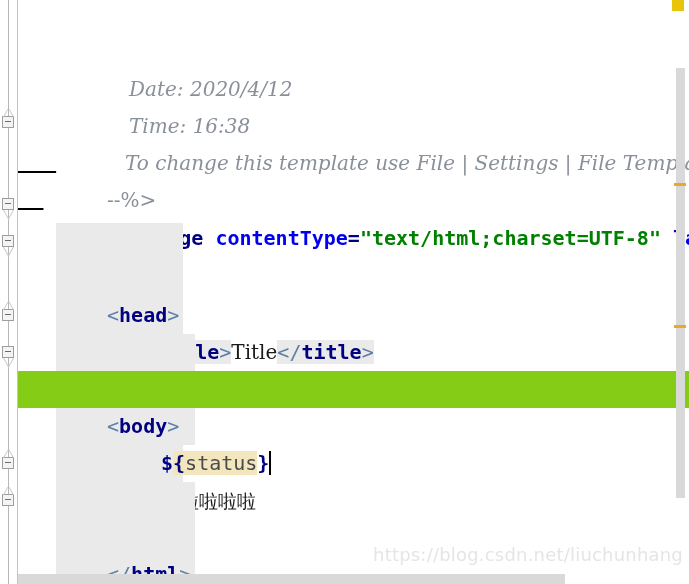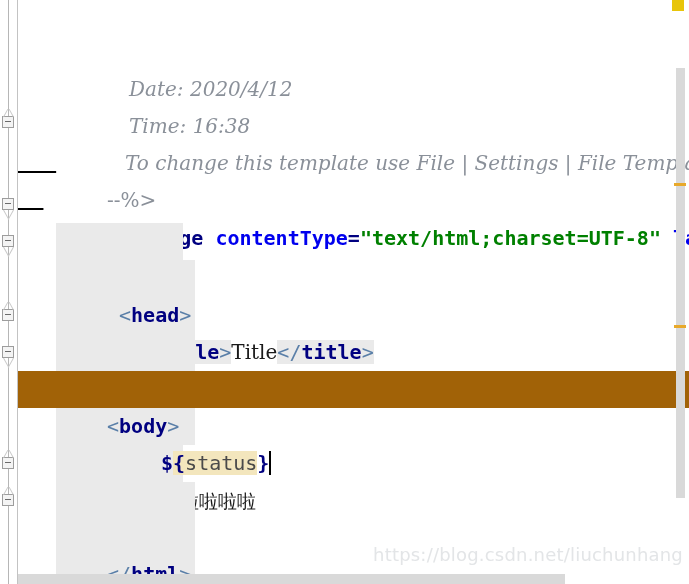--- a/index.html
+++ b/index.html
@@ -113,21 +113,21 @@
   }
   .ln-text {
     position: relative;
     display: inline-block;
     padding-left: 4px;
     white-space: pre;
   }
 
   
   .caret-line {
-    background: #a16207;
+    background: #84cc16;
   }
 
   
   .cmt {
     color: #8a9099;
     font-style: italic;
     font-family: "DejaVu Serif", serif;
   }
   .tagname {
     color: #000080;
@@ -308,21 +308,21 @@
       </span>
     </div>
 
     <div class="line" style="top:186px;">
       <span class="ln-text hl" style="padding-left:0px; padding-right:4px;">
         <span class="brack">&lt;</span><span class="tagname">html</span><span class="brack">&gt;</span>
       </span>
     </div>
 
     <div class="line" style="top:223px;">
-      <span class="ln-text hl" style="padding-left:12px; padding-right:4px;">
+      <span class="ln-text hl" style="padding-left:0px; padding-right:4px;">
         <span class="brack">&lt;</span><span class="tagname">head</span><span class="brack">&gt;</span>
       </span>
     </div>
 
     <div class="line" style="top:260px;">
       <span class="ln-text" style="padding-left:40px;">
         <span class="hl"><span class="brack">&lt;</span><span class="tagname">title</span><span class="brack">&gt;</span></span><span class="plain">Title</span><span class="hl"><span class="brack">&lt;/</span><span class="tagname">title</span><span class="brack">&gt;</span></span>
       </span>
     </div>
 

